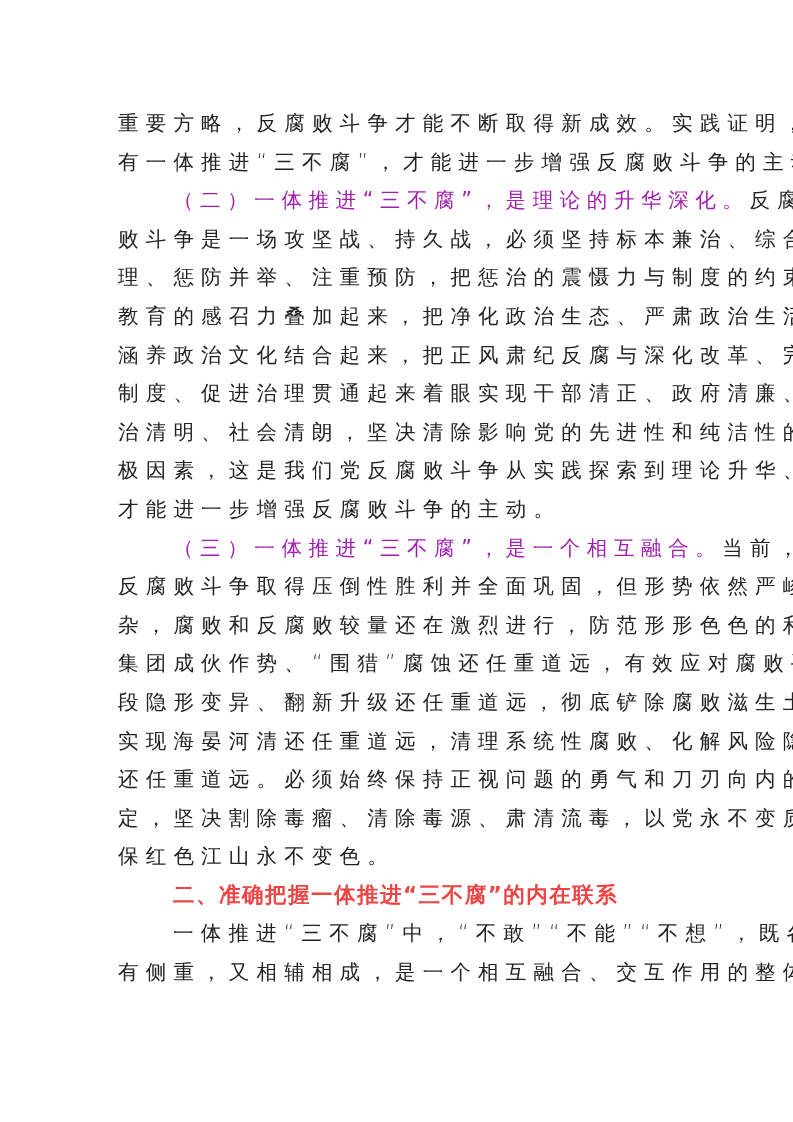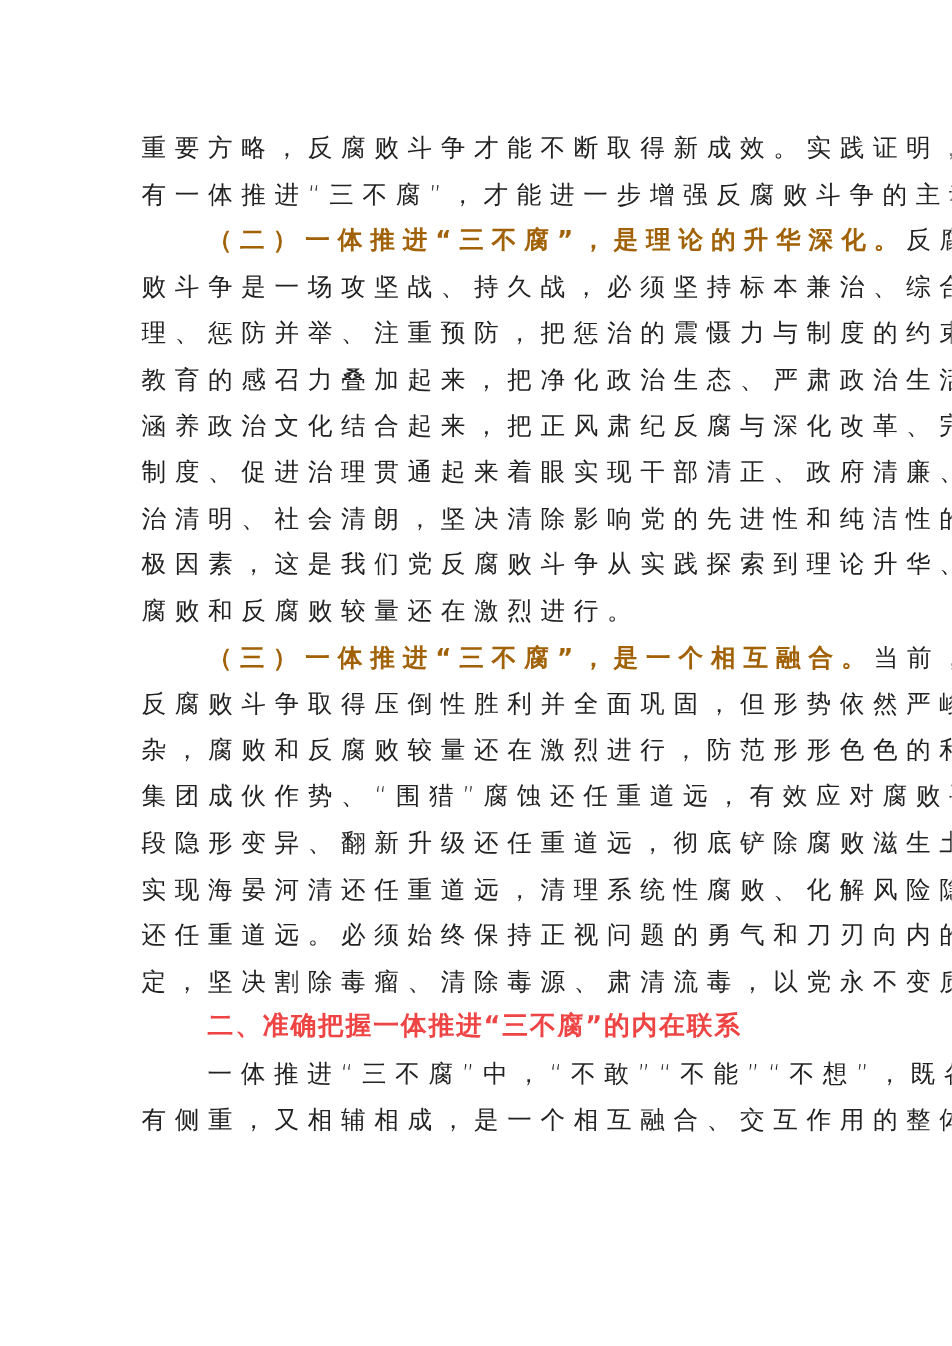--- a/index.html
+++ b/index.html
@@ -8,21 +8,21 @@
   .content {
     position: absolute; left: 118px; top: 104px; width: 560px;
     font-family: "DejaVu Sans", sans-serif;
     color: #222222;
     font-size: 20.5px;
     line-height: 38.6px;
     letter-spacing: 7.2px;
     font-weight: 300;
   }
   .para { margin: 0; text-align: justify; text-align-last: left; }
-  .bold { font-weight: bold; color: #a16207; letter-spacing: 6.6px; }
+  .bold { font-weight: normal; color: #a21caf; letter-spacing: 6.6px; }
   .heading {
     margin: 0; text-indent: 55px;
     font-family: "DejaVu Sans", sans-serif;
     font-weight: bold; color: #ef4444;
     letter-spacing: 1.5px; font-size: 21.5px;
   }
   .line { display: block; white-space: nowrap; }
 </style>
 </head>
 <body>
@@ -37,32 +37,33 @@
 
     <div class="para">
       <span class="line" style="padding-left:55px"><span class="bold">（二）一体推进“三不腐”，是理论的升华深化。</span><span>反腐</span></span>
       <span class="line">败斗争是一场攻坚战、持久战，必须坚持标本兼治、综合治</span>
       <span class="line">理、惩防并举、注重预防，把惩治的震慑力与制度的约束力、</span>
       <span class="line">教育的感召力叠加起来，把净化政治生态、严肃政治生活、</span>
       <span class="line">涵养政治文化结合起来，把正风肃纪反腐与深化改革、完善</span>
       <span class="line">制度、促进治理贯通起来着眼实现干部清正、政府清廉、政</span>
       <span class="line">治清明、社会清朗，坚决清除影响党的先进性和纯洁性的消</span>
       <span class="line">极因素，这是我们党反腐败斗争从实践探索到理论升华、再</span>
-      <span class="line">腐败和反腐败较量还在激烈进行。</span>
+      <span class="line">才能进一步增强反腐败斗争的主动。</span>
     </div>
 
     <div class="para">
       <span class="line" style="padding-left:55px"><span class="bold">（三）一体推进“三不腐”，是一个相互融合。</span><span>当前，</span></span>
       <span class="line">反腐败斗争取得压倒性胜利并全面巩固，但形势依然严峻复</span>
       <span class="line">杂，腐败和反腐败较量还在激烈进行，防范形形色色的利益</span>
       <span class="line">集团成伙作势、“围猎”腐蚀还任重道远，有效应对腐败手</span>
       <span class="line">段隐形变异、翻新升级还任重道远，彻底铲除腐败滋生土壤、</span>
       <span class="line">实现海晏河清还任重道远，清理系统性腐败、化解风险隐患</span>
       <span class="line">还任重道远。必须始终保持正视问题的勇气和刀刃向内的坚</span>
       <span class="line">定，坚决割除毒瘤、清除毒源、肃清流毒，以党永不变质确</span>
+      <span class="line">保红色江山永不变色。</span>
     </div>
 
     <div class="heading">二、准确把握一体推进“三不腐”的内在联系</div>
 
     <div class="para">
       <span class="line" style="padding-left:55px">一体推进“三不腐”中，“不敢”“不能”“不想”，既各</span>
       <span class="line">有侧重，又相辅相成，是一个相互融合、交互作用的整体，</span>
     </div>
 
   </div>

